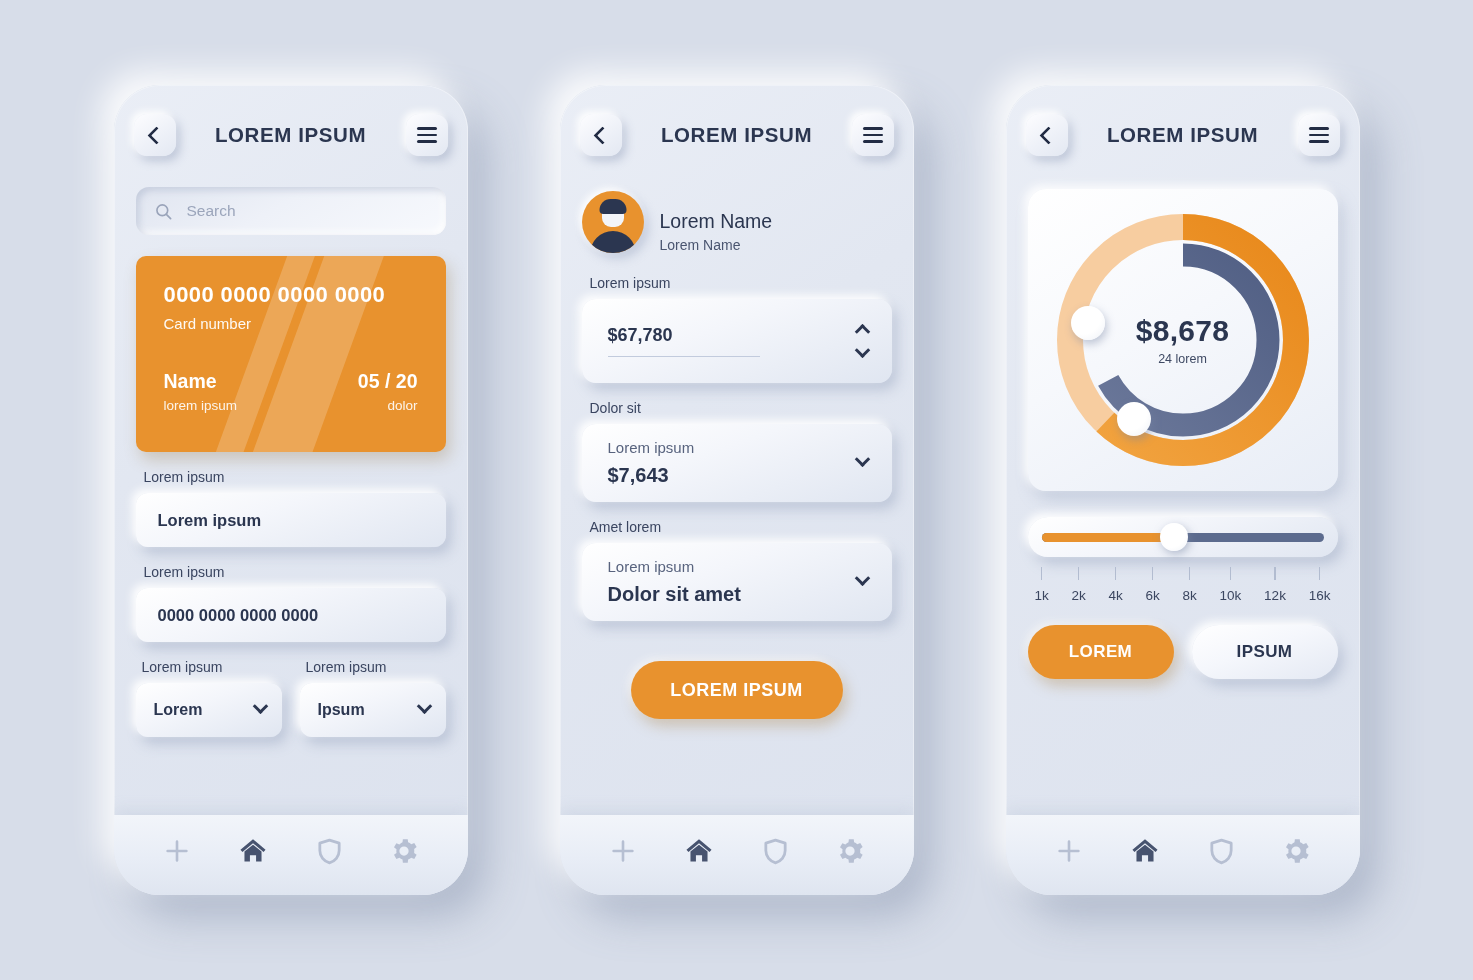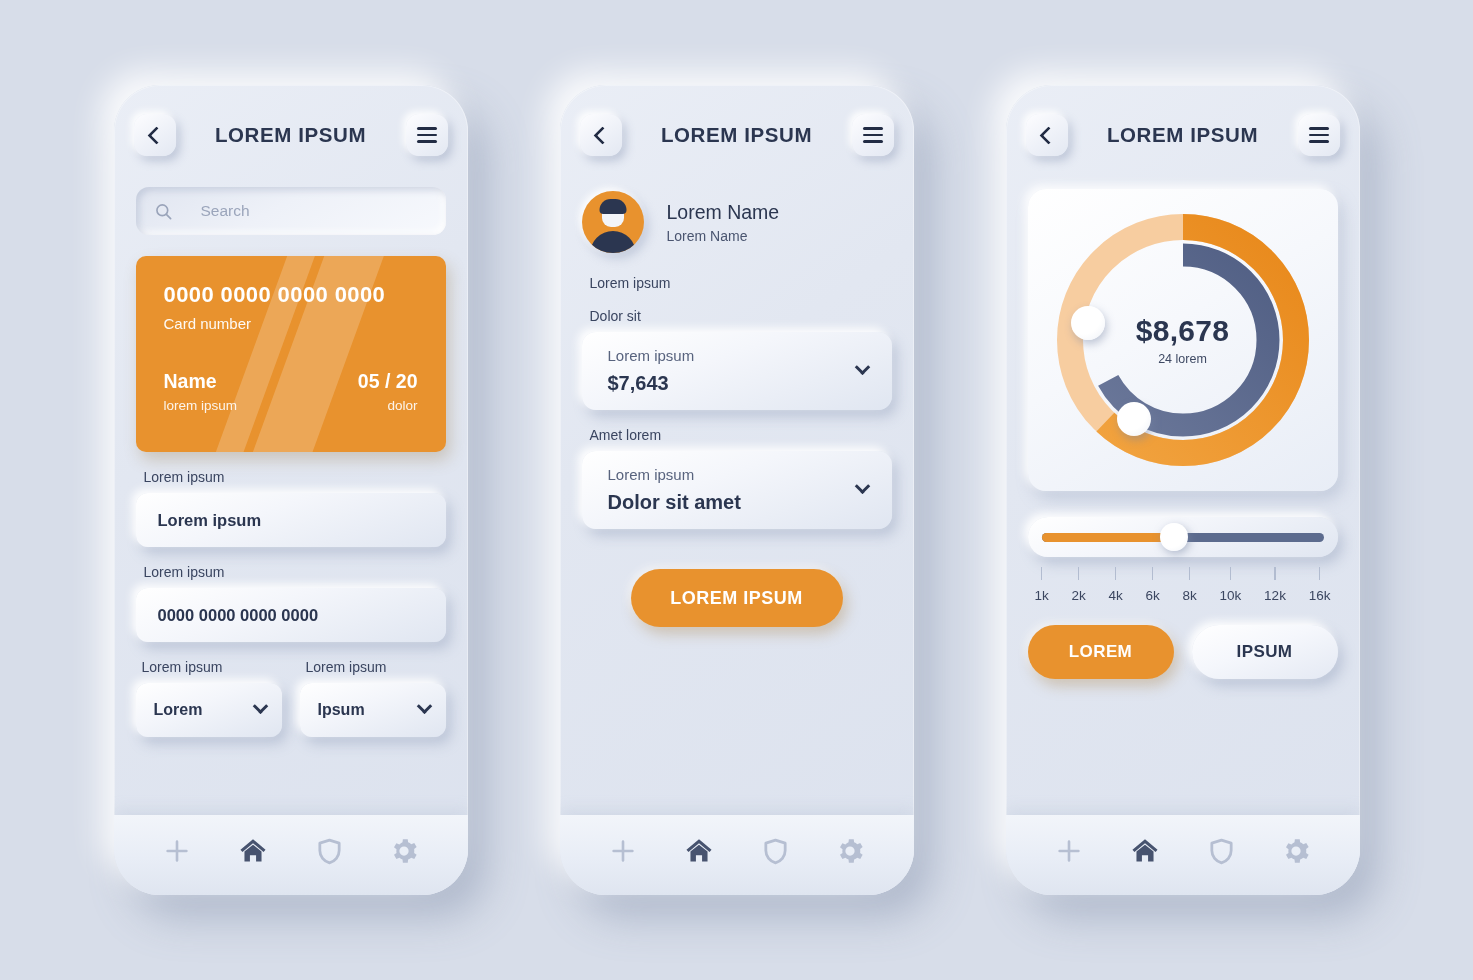--- a/index.html
+++ b/index.html
@@ -86,21 +86,21 @@
       inset -3px -3px 7px rgba(255,255,255,0.95);
   }
 
   
   .search {
     height: 48px;
     border-radius: 13px;
     display: flex;
     align-items: center;
     padding: 0 18px;
-    gap: 28px;
+    gap: 14px;
     margin-top: 2px;
   }
   .search .ph { font-size: 15.5px; color: #9ba5bb; }
 
   
   .card {
     margin-top: 21px;
     height: 196px;
     border-radius: 10px;
     background: #e8922e;
@@ -157,21 +157,21 @@
     display: flex;
     align-items: center;
     justify-content: space-around;
     padding: 0 26px 8px;
     background: linear-gradient(180deg, #f2f5fa 0%, #e8edf6 55%, #dfe5f0 100%);
     box-shadow: 0 -5px 14px rgba(160,172,198,0.22);
   }
   .nav svg { display: block; }
 
   
-  .profile { display: flex; align-items: center; gap: 23px; margin-top: 6px; }
+  .profile { display: flex; align-items: flex-end; gap: 16px; margin-top: 6px; }
   .avatar {
     width: 62px; height: 62px; border-radius: 50%;
     background: #e8922e; position: relative; overflow: hidden;
     box-shadow: -3px -3px 7px rgba(255,255,255,0.9), 4px 5px 11px rgba(141,155,184,0.45), 0 0 0 4px #e9edf5;
   }
   .avatar .head { position: absolute; left: 50%; top: 11px; width: 22px; height: 25px; border-radius: 11px 11px 9px 9px; background: #f3f5f9; transform: translateX(-50%); }
   .avatar .hair { position: absolute; left: 50%; top: 8px; width: 27px; height: 15px; border-radius: 14px 14px 5px 5px; background: #2b3650; transform: translateX(-50%); }
   .avatar .body { position: absolute; left: 50%; bottom: -12px; width: 46px; height: 34px; border-radius: 23px 23px 0 0; background: #2b3650; transform: translateX(-50%); }
   .pname { font-size: 19.5px; color: #2b3650; }
   .psub { font-size: 14px; color: #4a5570; margin-top: 4px; }
@@ -350,20 +350,27 @@
           <span class="hair"></span>
           <span class="body"></span>
         </div>
         <div>
           <div class="pname">Lorem Name</div>
           <div class="psub">Lorem Name</div>
         </div>
       </div>
 
       <div class="lbl" style="margin-top:22px">Lorem ipsum</div>
+      <div class="stepper raised">
+        <span class="v">$67,780</span>
+        <span class="arrows">
+          <span class="chev-u"></span>
+          <span class="chev-d"></span>
+        </span>
+      </div>
 
       <div class="lbl">Dolor sit</div>
       <div class="dd raised">
         <span class="tx">
           <span class="t1" style="display:block">Lorem ipsum</span>
           <span class="t2" style="display:block">$7,643</span>
         </span>
         <span class="chev-d"></span>
       </div>
 

